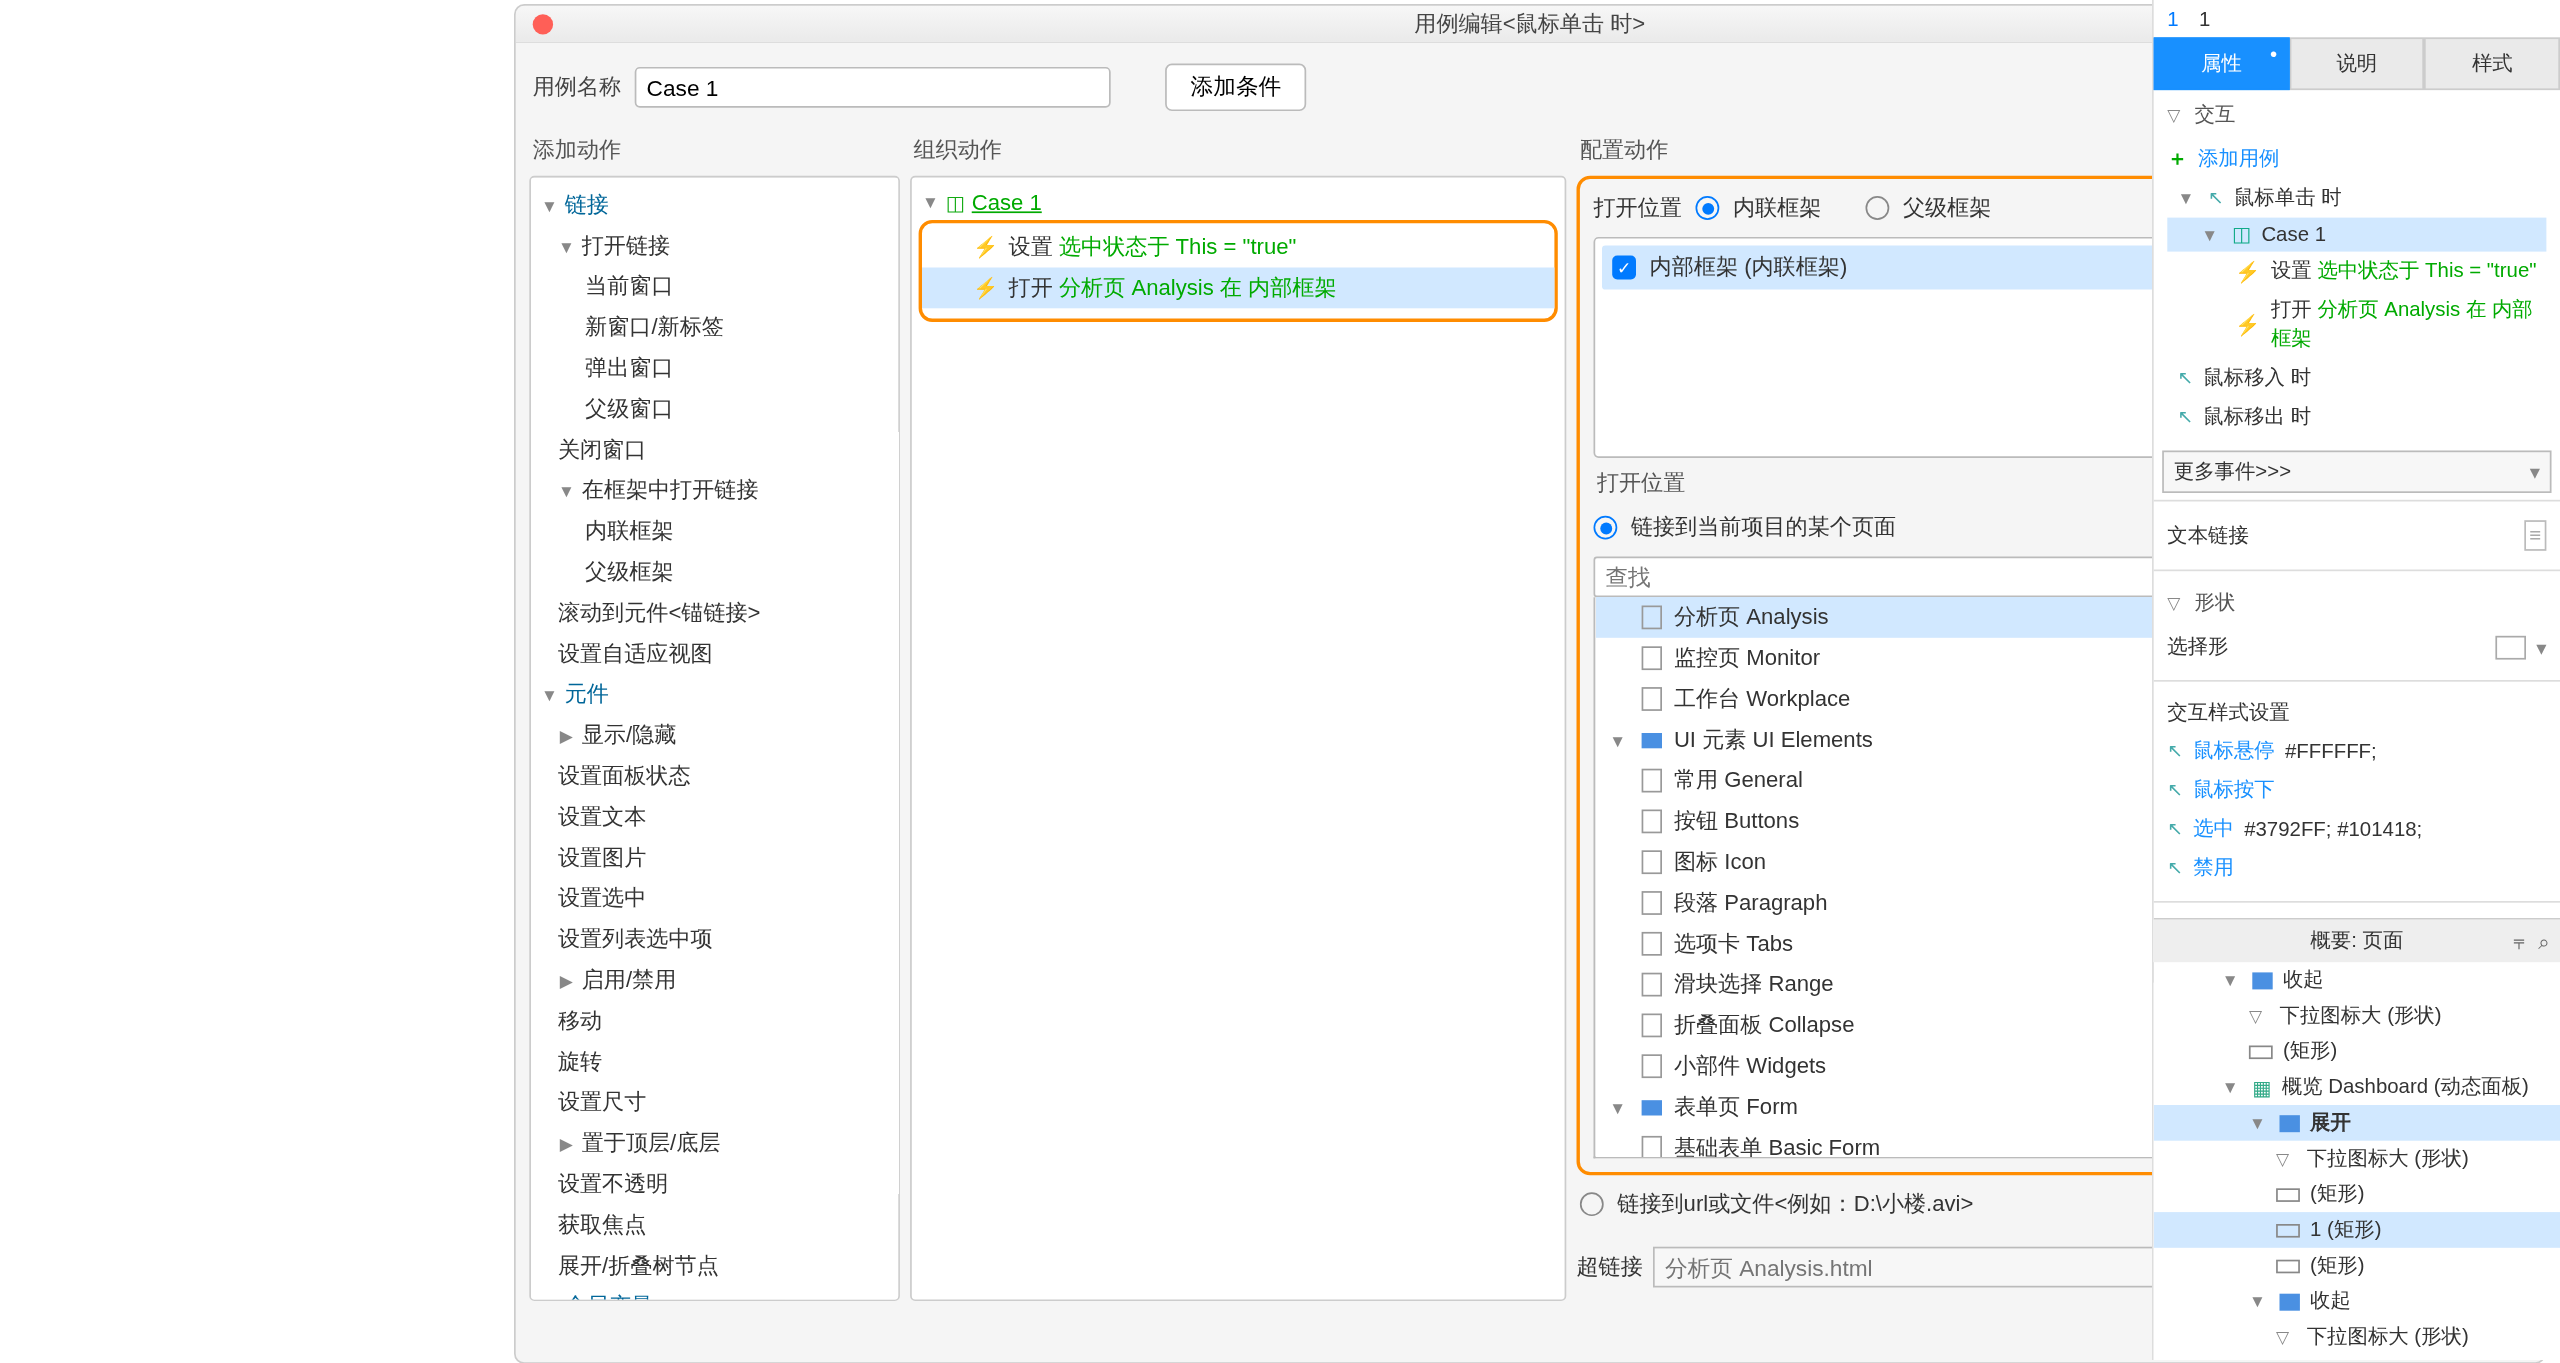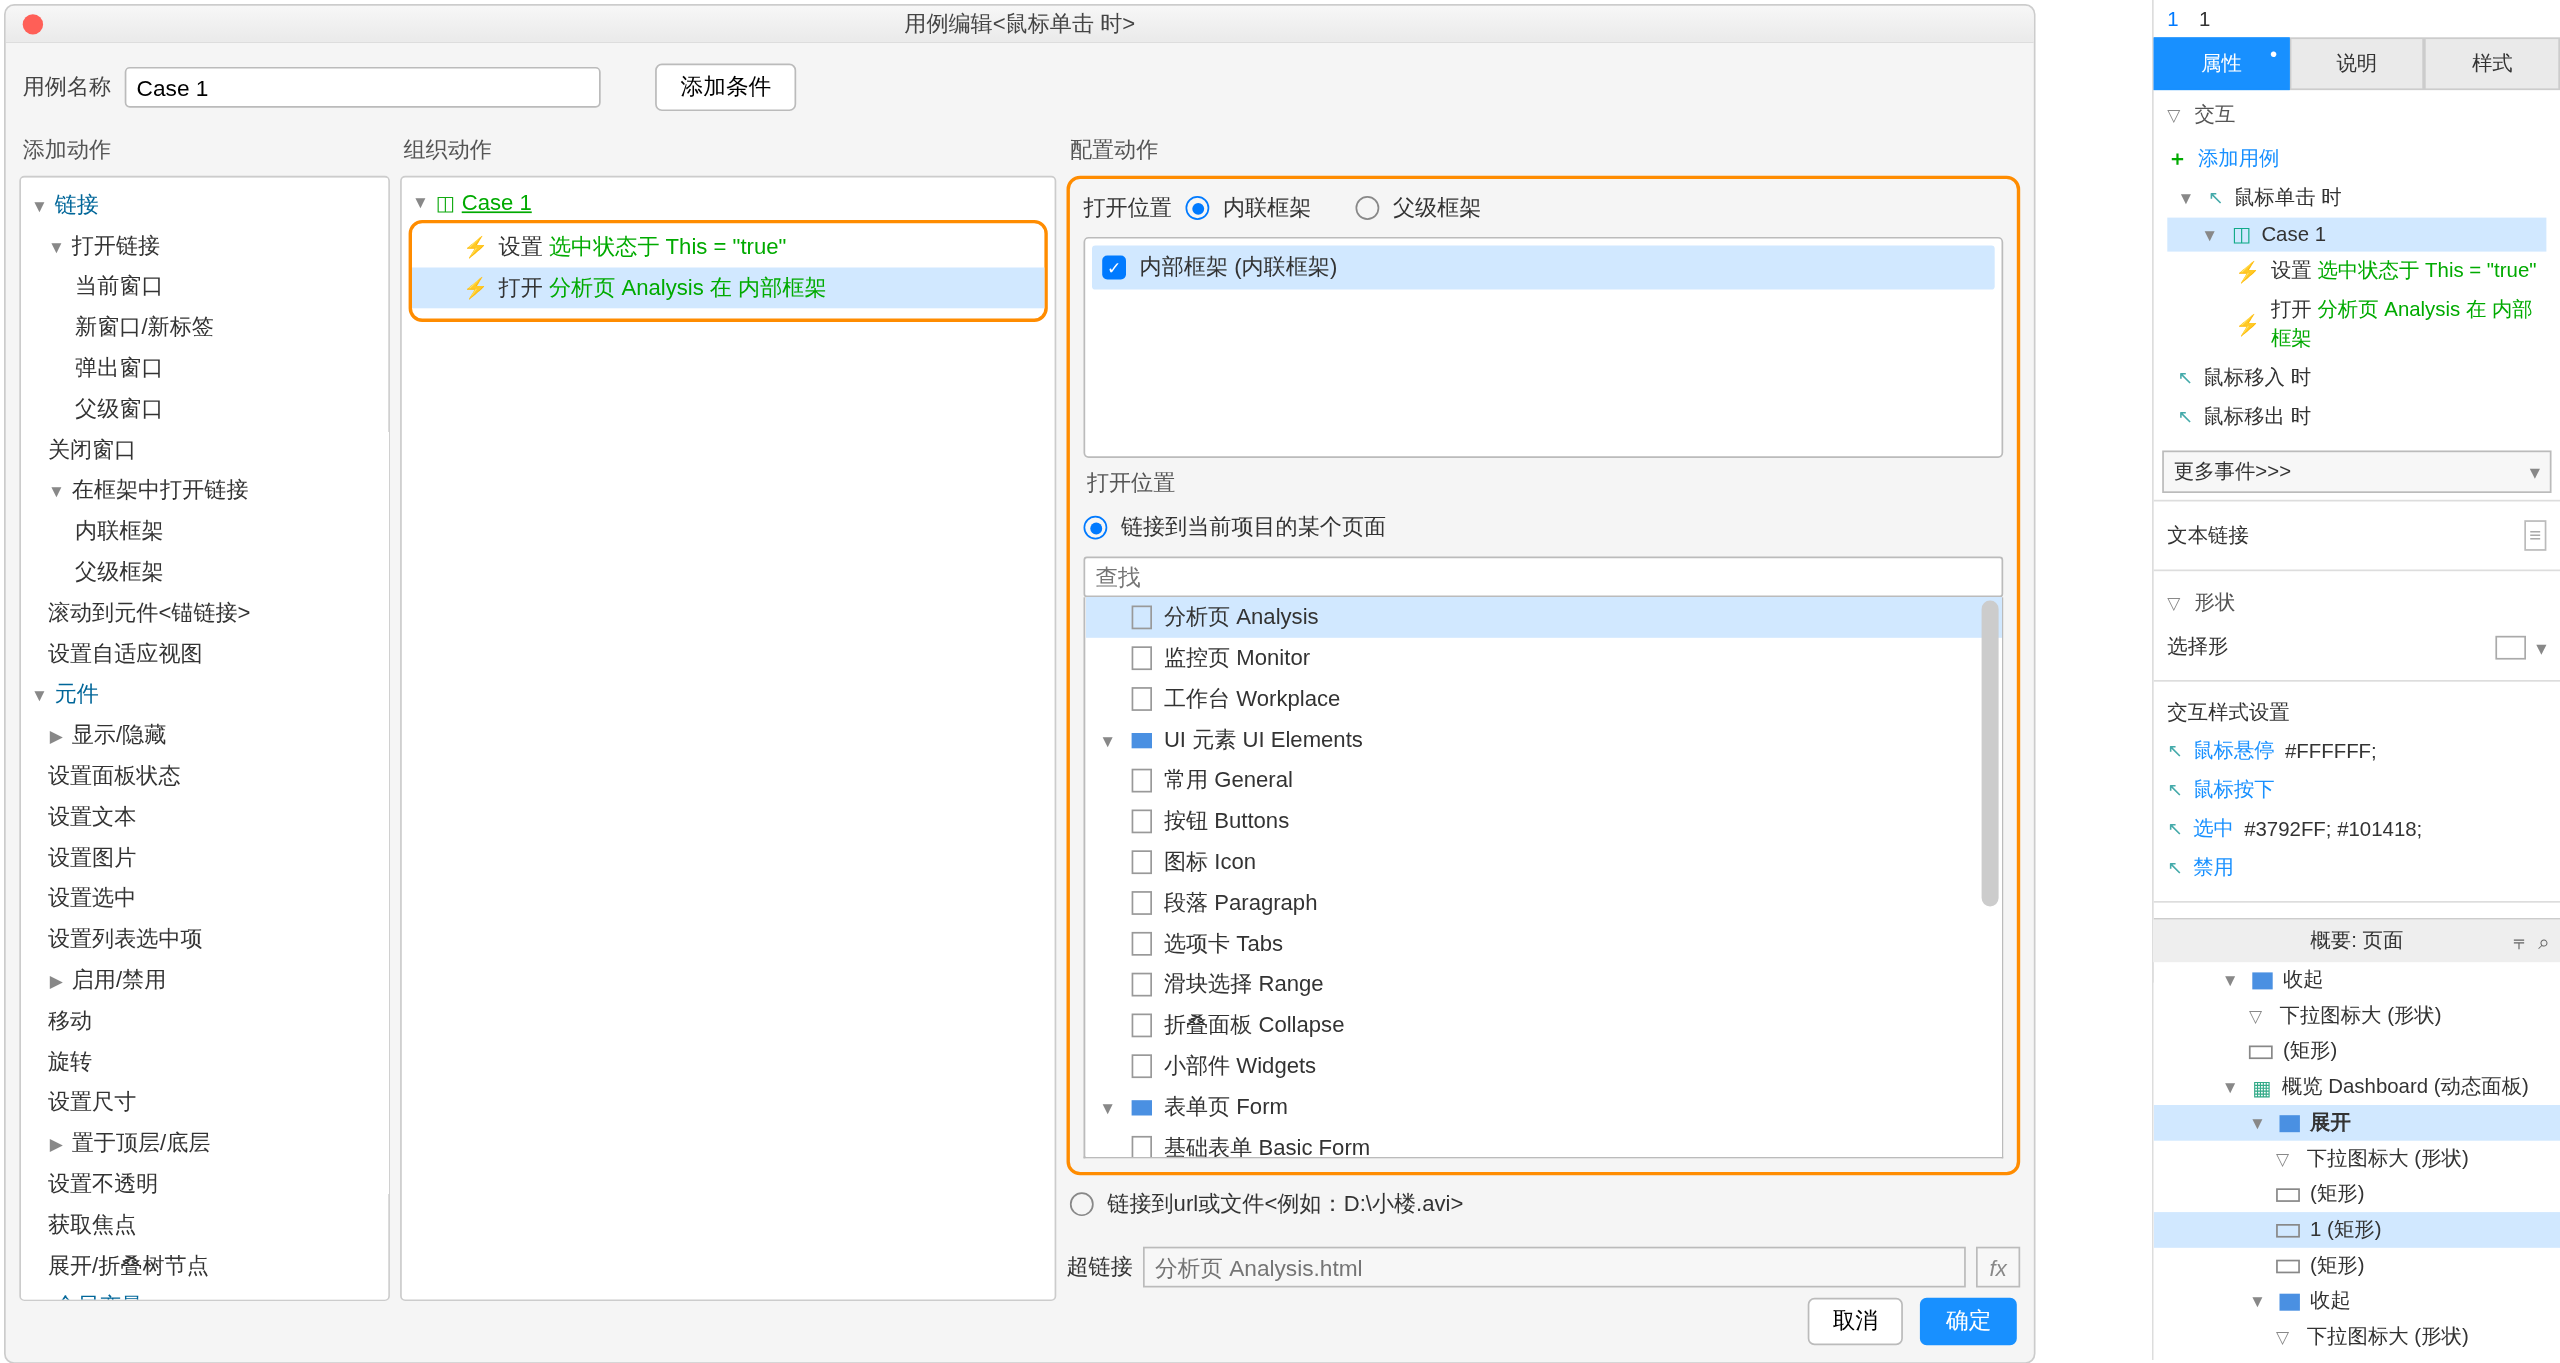--- a/index.html
+++ b/index.html
@@ -1,17 +1,17 @@
 <!DOCTYPE html>
 <html><head>
 <meta charset="utf-8">
 <style>
 * { box-sizing: border-box; margin: 0; padding: 0; }
 body { font-family: -apple-system, "Helvetica Neue", sans-serif; font-size: 13px; color: #333; background: #fff; overflow: hidden; }
-.app { display: flex; width: 2222px; height: 1363px; }
+.app { display: flex; width: 2222px; height: 1363px; justify-content: center; }
 .main-dialog { width: 1195px; height: 800px; background: #f5f5f5; border: 1px solid #ccc; border-radius: 6px; margin: 4px; position: relative; transform: scale(1.7); transform-origin: top left; }
 .dialog-titlebar { height: 22px; display: flex; align-items: center; justify-content: center; position: relative; background: linear-gradient(#f7f7f7,#eaeaea); border-bottom: 1px solid #ddd; border-radius: 6px 6px 0 0; }
 .close-dot { position: absolute; left: 10px; top: 5px; width: 12px; height: 12px; border-radius: 50%; background: #ff5f57; }
 .dialog-title { font-size: 13px; color: #444; }
 .name-row { display: flex; align-items: center; padding: 12px 10px 8px; gap: 8px; }
 .name-row label { color: #444; }
 .name-input { width: 280px; height: 24px; border: 1px solid #bbb; border-radius: 3px; padding: 0 6px; background: #fff; }
 .btn { background: #fff; border: 1px solid #bbb; border-radius: 4px; padding: 4px 14px; cursor: pointer; }
 .btn.primary { background: #1890ff; color: #fff; border-color: #1890ff; }
 .cols { display: flex; padding: 0 8px 8px; gap: 6px; height: 700px; }

